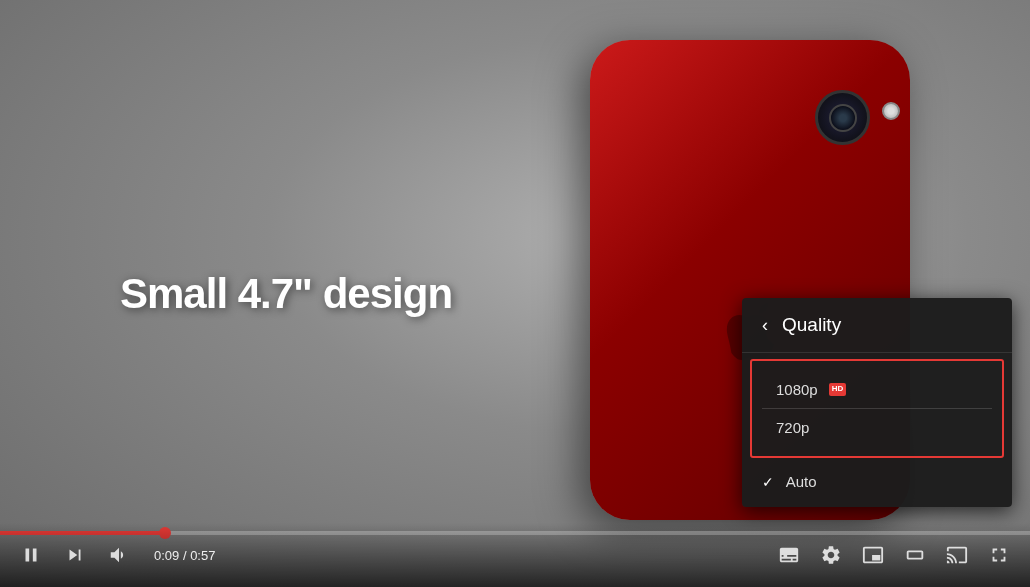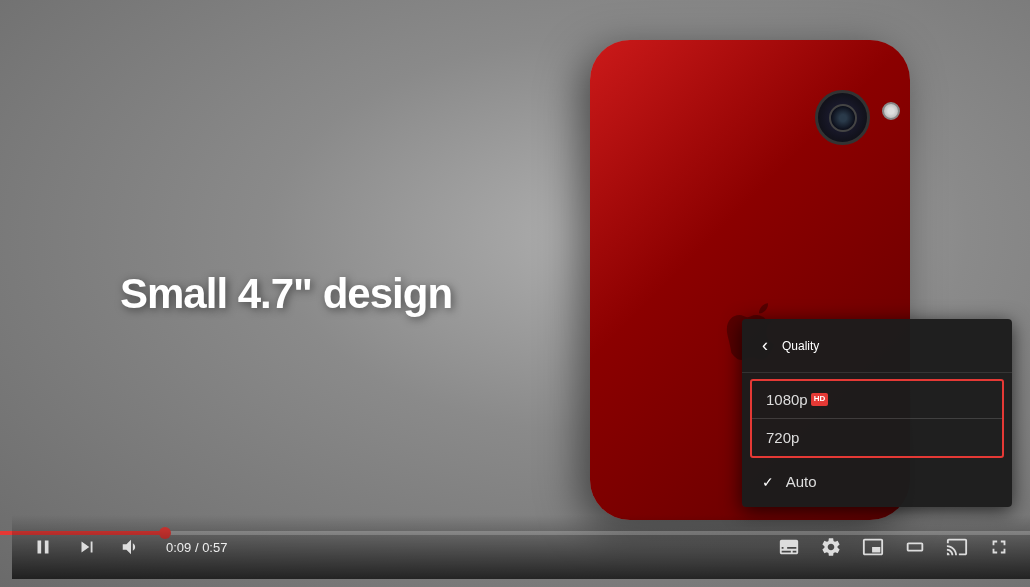--- a/index.html
+++ b/index.html
@@ -133,21 +133,21 @@
 
     .quality-back-icon {
       color: white;
       font-size: 18px;
       margin-right: 14px;
       cursor: pointer;
     }
 
     .quality-title {
       color: white;
-      font-size: 12px;
+      font-size: 19px;
       font-weight: 500;
     }
 
     .quality-options {
       padding: 4px 0;
     }
 
     .quality-option {
       display: flex;
       align-items: center;
@@ -167,43 +167,42 @@
     }
 
     .quality-option .hd-badge {
       display: inline-block;
       background: #e53935;
       color: white;
       font-size: 8px;
       font-weight: 700;
       padding: 1px 3px;
       border-radius: 2px;
-      margin-left: 3px;
+      margin-left: 11px;
       vertical-align: super;
       line-height: 1.3;
     }
 
     .quality-option .check-icon {
       margin-right: 12px;
       color: white;
       font-size: 14px;
     }
 
     
     .controls-bar {
       position: absolute;
-      bottom: 8px;
+      bottom: 0;
       left: 0;
       right: 0;
       height: 64px;
       background: linear-gradient(transparent, rgba(0,0,0,0.7));
       display: flex;
       align-items: center;
       padding: 0 16px;
-      margin-left: 12px;
     }
 
     .progress-bar-container {
       position: absolute;
       bottom: 52px;
       left: 0;
       right: 0;
       height: 4px;
       background: rgba(255,255,255,0.3);
       cursor: pointer;
@@ -293,21 +292,21 @@
   <div class="video-text">Small 4.7" design</div>
 
   <div class="quality-menu">
     <div class="quality-header">
       <span class="quality-back-icon">‹</span>
       <span class="quality-title">Quality</span>
     </div>
 
     <div class="quality-options">
 
-      <div class="quality-option selected-group" style="flex-direction: column; align-items: flex-start; padding: 0;">
+      <div class="quality-option selected-group" style="flex-direction: column; align-items: flex-start; padding: 10px;">
         <div style="padding: 10px 14px; width: 100%; display: flex; align-items: center;">
           <span>1080p</span>
           <span class="hd-badge">HD</span>
         </div>
         <div style="border-top: 1px solid rgba(255,255,255,0.15); padding: 10px 14px; width: 100%; display: flex; align-items: flex-end;">
           <span>720p</span>
         </div>
       </div>
 
 

